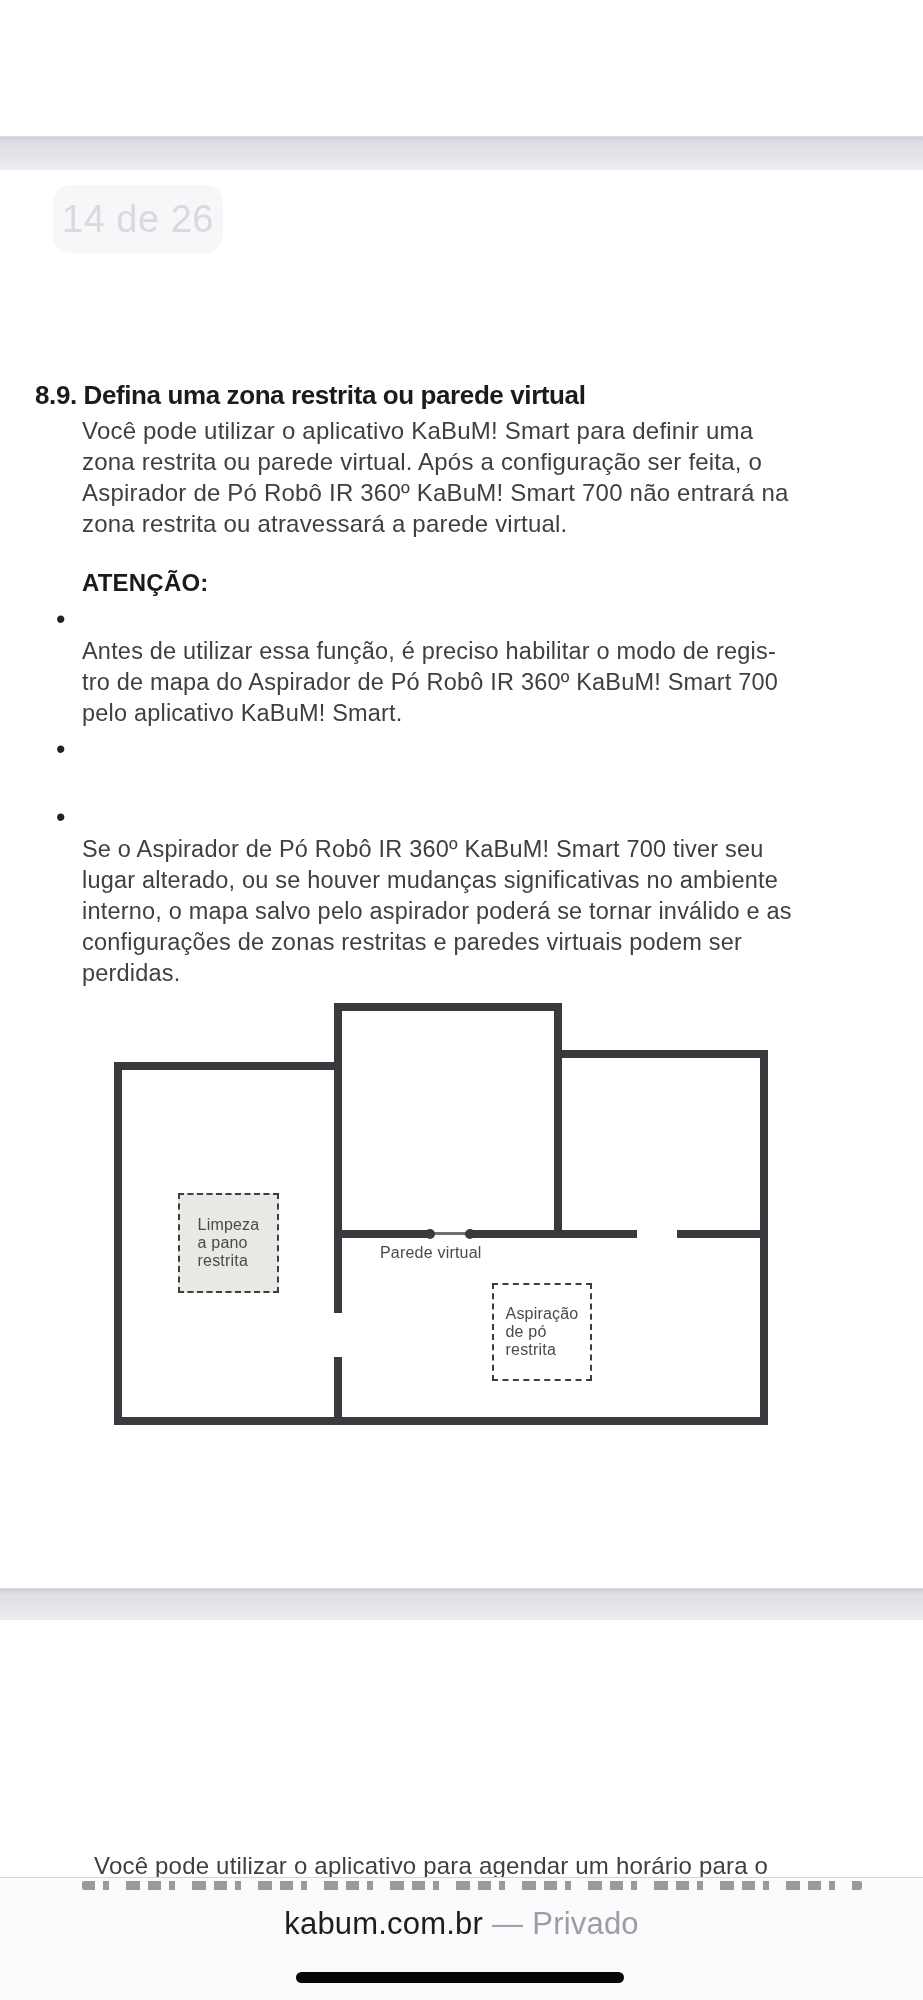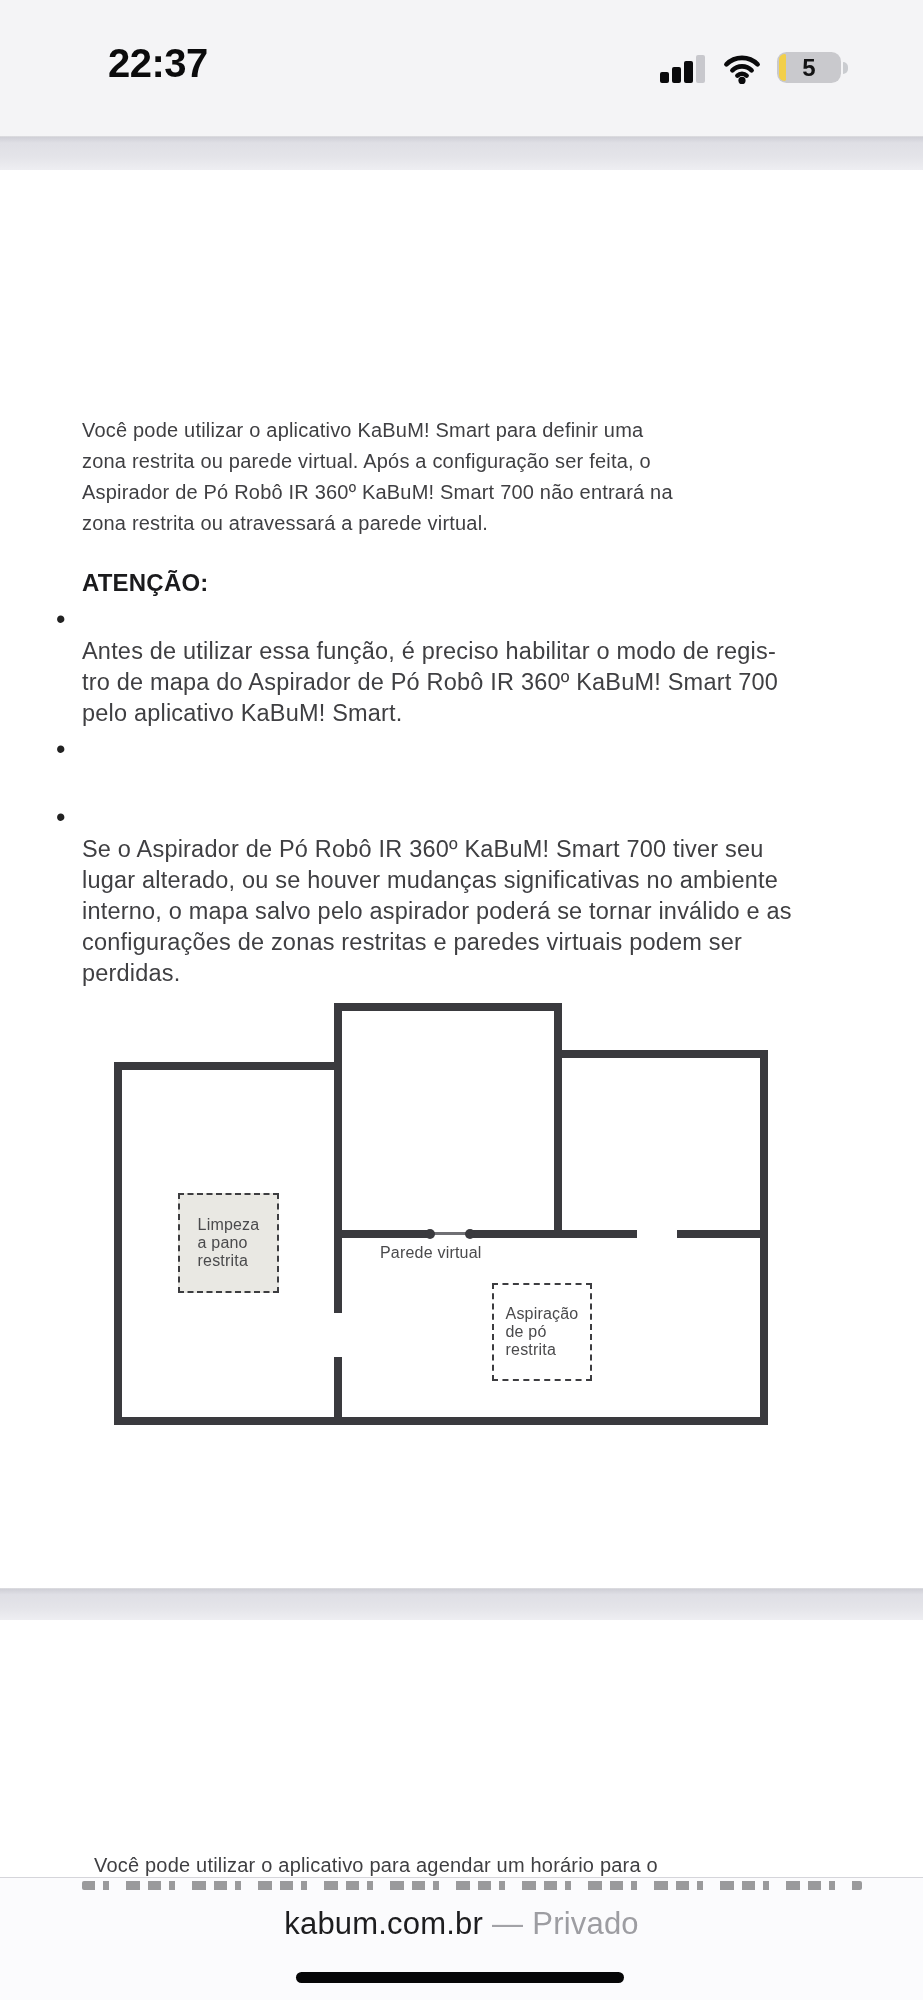--- a/index.html
+++ b/index.html
@@ -24,21 +24,21 @@
   .bat-cap{position:absolute;left:66px;top:10px;width:5px;height:12px;border-radius:0 5px 5px 0;background:#caccd0;}
   
   .viewport{position:absolute;left:0;top:0;width:923px;height:2000px;}
   .page-gap{position:absolute;left:0;width:923px;background:linear-gradient(#cfcfd6 0%,#dfdfe5 18%,#e4e4e9 60%,#eeeef2 100%);border-top:1px solid rgba(0,0,0,0.08);}
   .gap-top{top:136px;height:33px;}
   .gap-mid{top:1588px;height:31px;}
   .page-pill{position:absolute;left:53px;top:185px;width:170px;height:68px;border-radius:18px;background:#f7f7f9;
     color:#d9d9de;font-size:38px;line-height:68px;text-align:center;letter-spacing:0.5px;}
   
   .h1{position:absolute;color:#1b1b1d;font-weight:700;font-size:26px;line-height:31px;letter-spacing:-0.4px;white-space:nowrap;}
-  .body-text{position:absolute;color:#3f3f42;font-size:20px;line-height:31px;letter-spacing:0.2px;white-space:pre-line;}
+  .body-text{position:absolute;color:#3f3f42;font-size:24px;line-height:31px;letter-spacing:0.2px;white-space:pre-line;}
   .h14{left:35px;top:380px;}
   .intro14{left:82px;top:415px;width:800px;}
   .attn{position:absolute;left:82px;top:569px;font-size:24px;font-weight:700;color:#1b1b1d;letter-spacing:0.2px;}
   .bullets{position:absolute;left:82px;top:605px;width:800px;}
   .bullet{position:relative;color:#3f3f42;font-size:23.5px;line-height:31px;letter-spacing:0.2px;white-space:pre-line;margin-bottom:6px;}
   .bullet .dot{position:absolute;left:-26px;top:-1px;font-size:27px;color:#222;}
   .h15{left:35px;top:1814px;}
   .intro15{left:82px;top:1850px;width:820px;white-space:nowrap;margin-left:12px;}
   .w{position:absolute;background:#3a3a3e;}
   .vline{position:absolute;background:#707074;}
@@ -60,21 +60,25 @@
 </style>
 </head>
 <body>
 
 <div class="screen">
 
   <div class="viewport">
 
     <div class="page-gap gap-top"></div>
 
+    <div class="page-pill">
+      <span>14 de 26</span>
+    </div>
 
+    <div class="h1 h14">8.9. Defina uma zona restrita ou parede virtual</div>
     <div class="body-text intro14">Você pode utilizar o aplicativo KaBuM! Smart para definir uma
 zona restrita ou parede virtual. Após a configuração ser feita, o
 Aspirador de Pó Robô IR 360º KaBuM! Smart 700 não entrará na
 zona restrita ou atravessará a parede virtual.</div>
     <div class="attn">ATENÇÃO:</div>
 
     <div class="bullets">
       <div class="bullet">
         <span class="dot">•</span><span>Antes de utilizar essa função, é preciso habilitar o modo de regis-
 tro de mapa do Aspirador de Pó Robô IR 360º KaBuM! Smart 700
@@ -123,43 +127,20 @@
 restrita</span>
       </div>
     </div>
 
     <div class="page-gap gap-mid"></div>
 
     <div class="body-text intro15">Você pode utilizar o aplicativo para agendar um horário para o</div>
 
   </div>
 
-  <div class="status-bar">
-    <div class="status-time">22:37</div>
-    <div class="sig">
-      <span class="b1"></span>
-        <span class="b2"></span>
-        <span class="b3"></span>
-        <span class="b4"></span>
-    </div>
-    <div class="wifi">
-      <svg width="46" height="34" viewBox="0 0 46 34">
-        <path d="M7.4 14.4 A22 22 0 0 1 38.6 14.4" fill="none" stroke="#0a0a0c" stroke-width="4.6" stroke-linecap="round"></path>
-        <path d="M13.4 20.4 A13.5 13.5 0 0 1 32.6 20.4" fill="none" stroke="#0a0a0c" stroke-width="4.6" stroke-linecap="round"></path>
-        <path d="M18.4 25.6 A6.5 6.5 0 0 1 27.6 25.6" fill="none" stroke="#0a0a0c" stroke-width="4.6" stroke-linecap="round"></path>
-        <circle cx="23" cy="30.4" r="3.6" fill="#0a0a0c"></circle>
-      </svg>
-    </div>
-    <div class="battery">
-      <div class="bat-body"></div>
-      <div class="bat-fill" style="background: rgb(242, 207, 74);"></div>
-      <div class="bat-num">5</div>
-      <div class="bat-cap"></div>
-    </div>
-  </div>
 
   <div class="bottom-bar">
     <div class="clip-strip"></div>
     <div class="url-row">
       <span class="url-domain">kabum.com.br</span><span class="url-sep">—</span><span class="url-private">Privado</span>
     </div>
   </div>
 
   <div class="home-indicator"></div>
 

